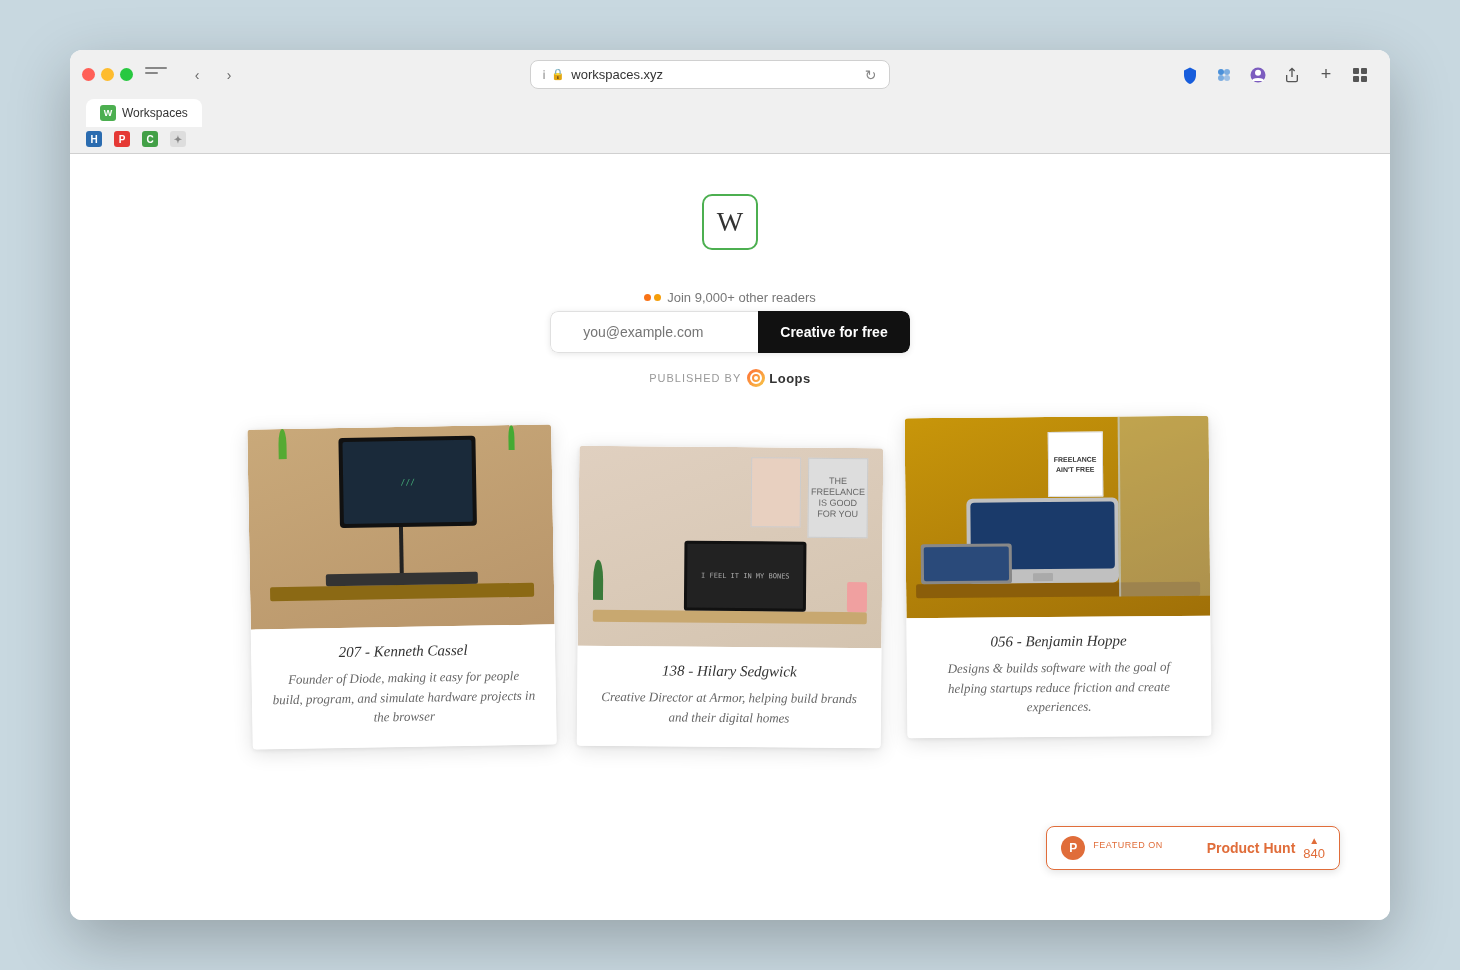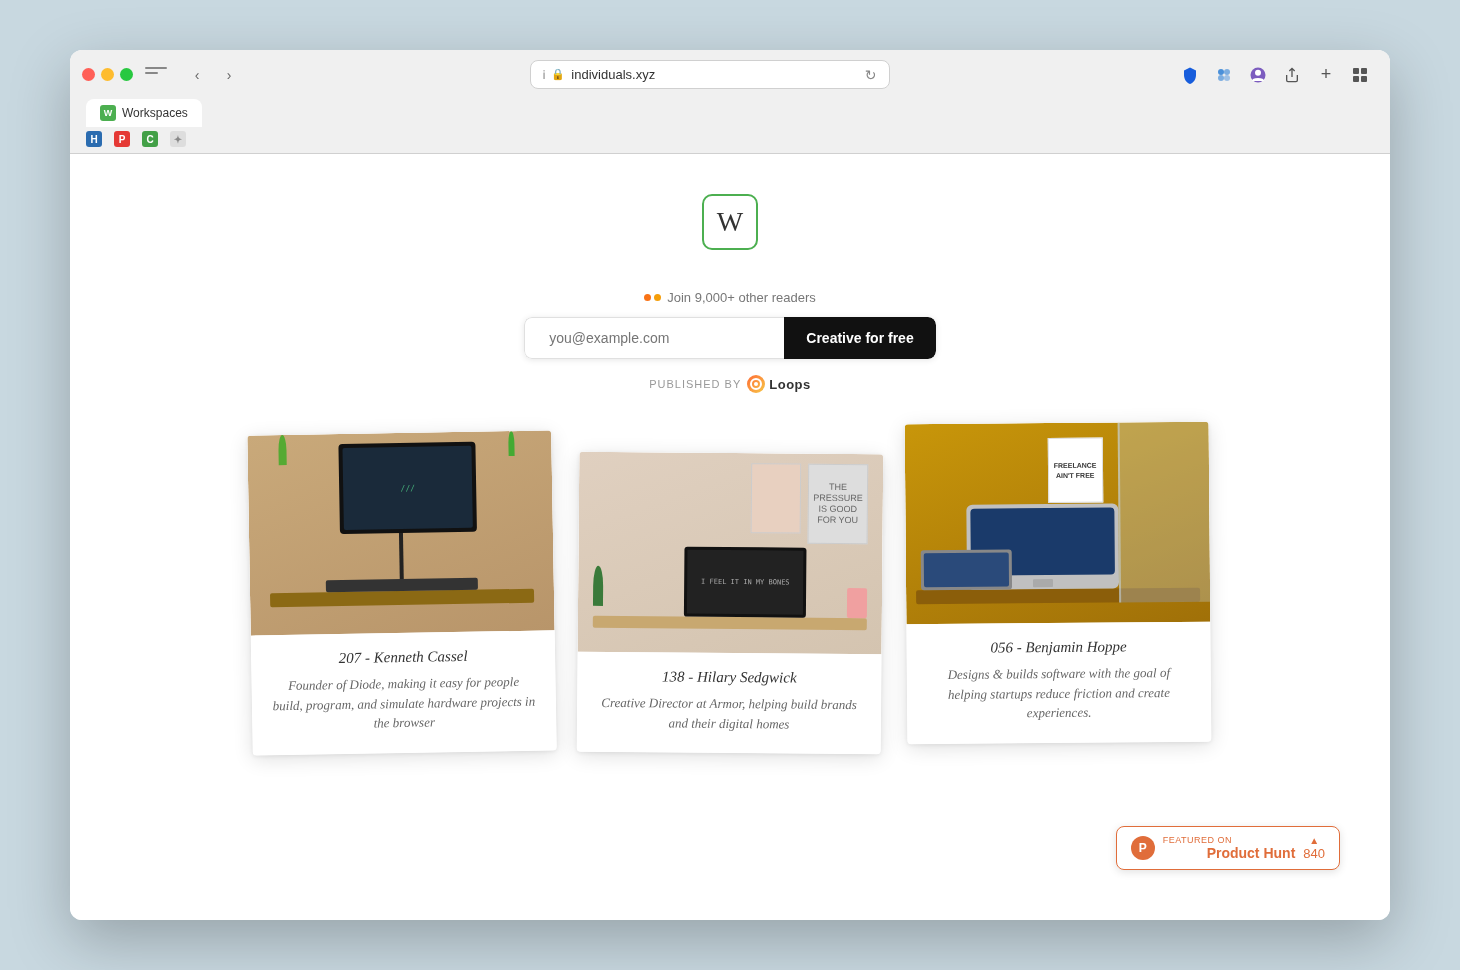--- a/index.html
+++ b/index.html
@@ -247,21 +247,21 @@
       font-family: Georgia, serif;
     }
 
     
     .readers-count {
       display: flex;
       align-items: center;
       gap: 6px;
       font-size: 13px;
       color: #777;
-      margin-bottom: 12px;
+      margin-bottom: 6px;
     }
 
     .dots {
       display: flex;
       gap: 3px;
     }
 
     .dot {
       width: 7px;
       height: 7px;
@@ -272,22 +272,22 @@
     .subscribe-form {
       display: flex;
       gap: 0;
       margin-bottom: 16px;
       box-shadow: 0 1px 6px rgba(0,0,0,0.1);
       border-radius: 8px;
       overflow: hidden;
     }
 
     .email-input {
-      width: 260px;
-      padding: 12px 24px;
+      width: 208px;
+      padding: 12px 32px;
       border: 1px solid #e0e0e0;
       border-right: none;
       border-radius: 8px 0 0 8px;
       font-size: 14px;
       color: #000000;
       outline: none;
       background: #fff;
     }
 
     .subscribe-btn {
@@ -421,21 +421,20 @@
       display: flex;
       align-items: center;
       justify-content: center;
       color: white;
       font-weight: bold;
       font-size: 12px;
     }
 
     .ph-text {
       display: flex;
-      flex-direction: column;
     }
 
     .ph-featured {
       font-size: 9px;
       color: #e06d3a;
       letter-spacing: 0.5px;
       text-transform: uppercase;
     }
 
     .ph-name {
@@ -479,21 +478,21 @@
 
       <div class="browser-nav">
         <div class="nav-btn">‹</div>
         <div class="nav-btn">›</div>
       </div>
 
       <div class="address-bar-container">
         <div class="address-bar">
           <span class="info-icon">ℹ</span>
           <span class="lock-icon">🔒</span>
-          <span>individuals.xyz</span>
+          <span>workspaces.xyz</span>
           <span style="margin-left:auto; color:#888; font-size:14px;">↻</span>
         </div>
       </div>
 
       <div class="toolbar-right">
 
         <div class="toolbar-icon">
           <svg width="18" height="18" viewBox="0 0 24 24" fill="none">
             <path d="M12 2L4 6v6c0 5.5 3.4 10.7 8 12 4.6-1.3 8-6.5 8-12V6l-8-4z" fill="#175DDC" stroke="none"></path>
           </svg>
@@ -621,21 +620,21 @@
           <div class="card-description">Founder of Diode, making it easy for people build, program, and simulate hardware projects in the browser</div>
         </div>
       </div>
 
       <div class="card">
         <div class="card-image">
           <div style="width:100%;height:100%;background:linear-gradient(160deg,#e0d0c0 0%,#d4c4b0 100%);position:relative;overflow:hidden;">
 
             <div style="position:absolute;bottom:24px;left:15px;right:15px;height:12px;background:#c8a870;border-radius:2px;"></div>
 
-            <div style="position:absolute;top:10px;right:15px;width:60px;height:80px;background:#ddd;border:1px solid #ccc;display:flex;align-items:center;justify-content:center;font-size:9px;color:#666;text-align:center;line-height:1.2;">THE PRESSURE IS GOOD FOR YOU</div>
+            <div style="position:absolute;top:10px;right:15px;width:60px;height:80px;background:#ddd;border:1px solid #ccc;display:flex;align-items:center;justify-content:center;font-size:9px;color:#666;text-align:center;line-height:1.2;">THE FREELANCE IS GOOD FOR YOU</div>
             <div style="position:absolute;top:10px;right:82px;width:50px;height:70px;background:#e8d0c0;border:1px solid #ccc;"></div>
 
             <div style="position:absolute;bottom:36px;left:10px;width:20px;height:50px;">
               <div style="background:#3a7a3a;width:10px;height:40px;margin:0 auto;border-radius:50% 50% 0 0;"></div>
             </div>
 
             <div style="position:absolute;bottom:36px;left:35%;width:40%;height:70px;background:#111;border-radius:3px;">
               <div style="position:absolute;inset:3px;background:#222;display:flex;align-items:center;justify-content:center;font-size:7px;color:#aaa;font-family:monospace;">I FEEL IT IN MY BONES</div>
             </div>
 

